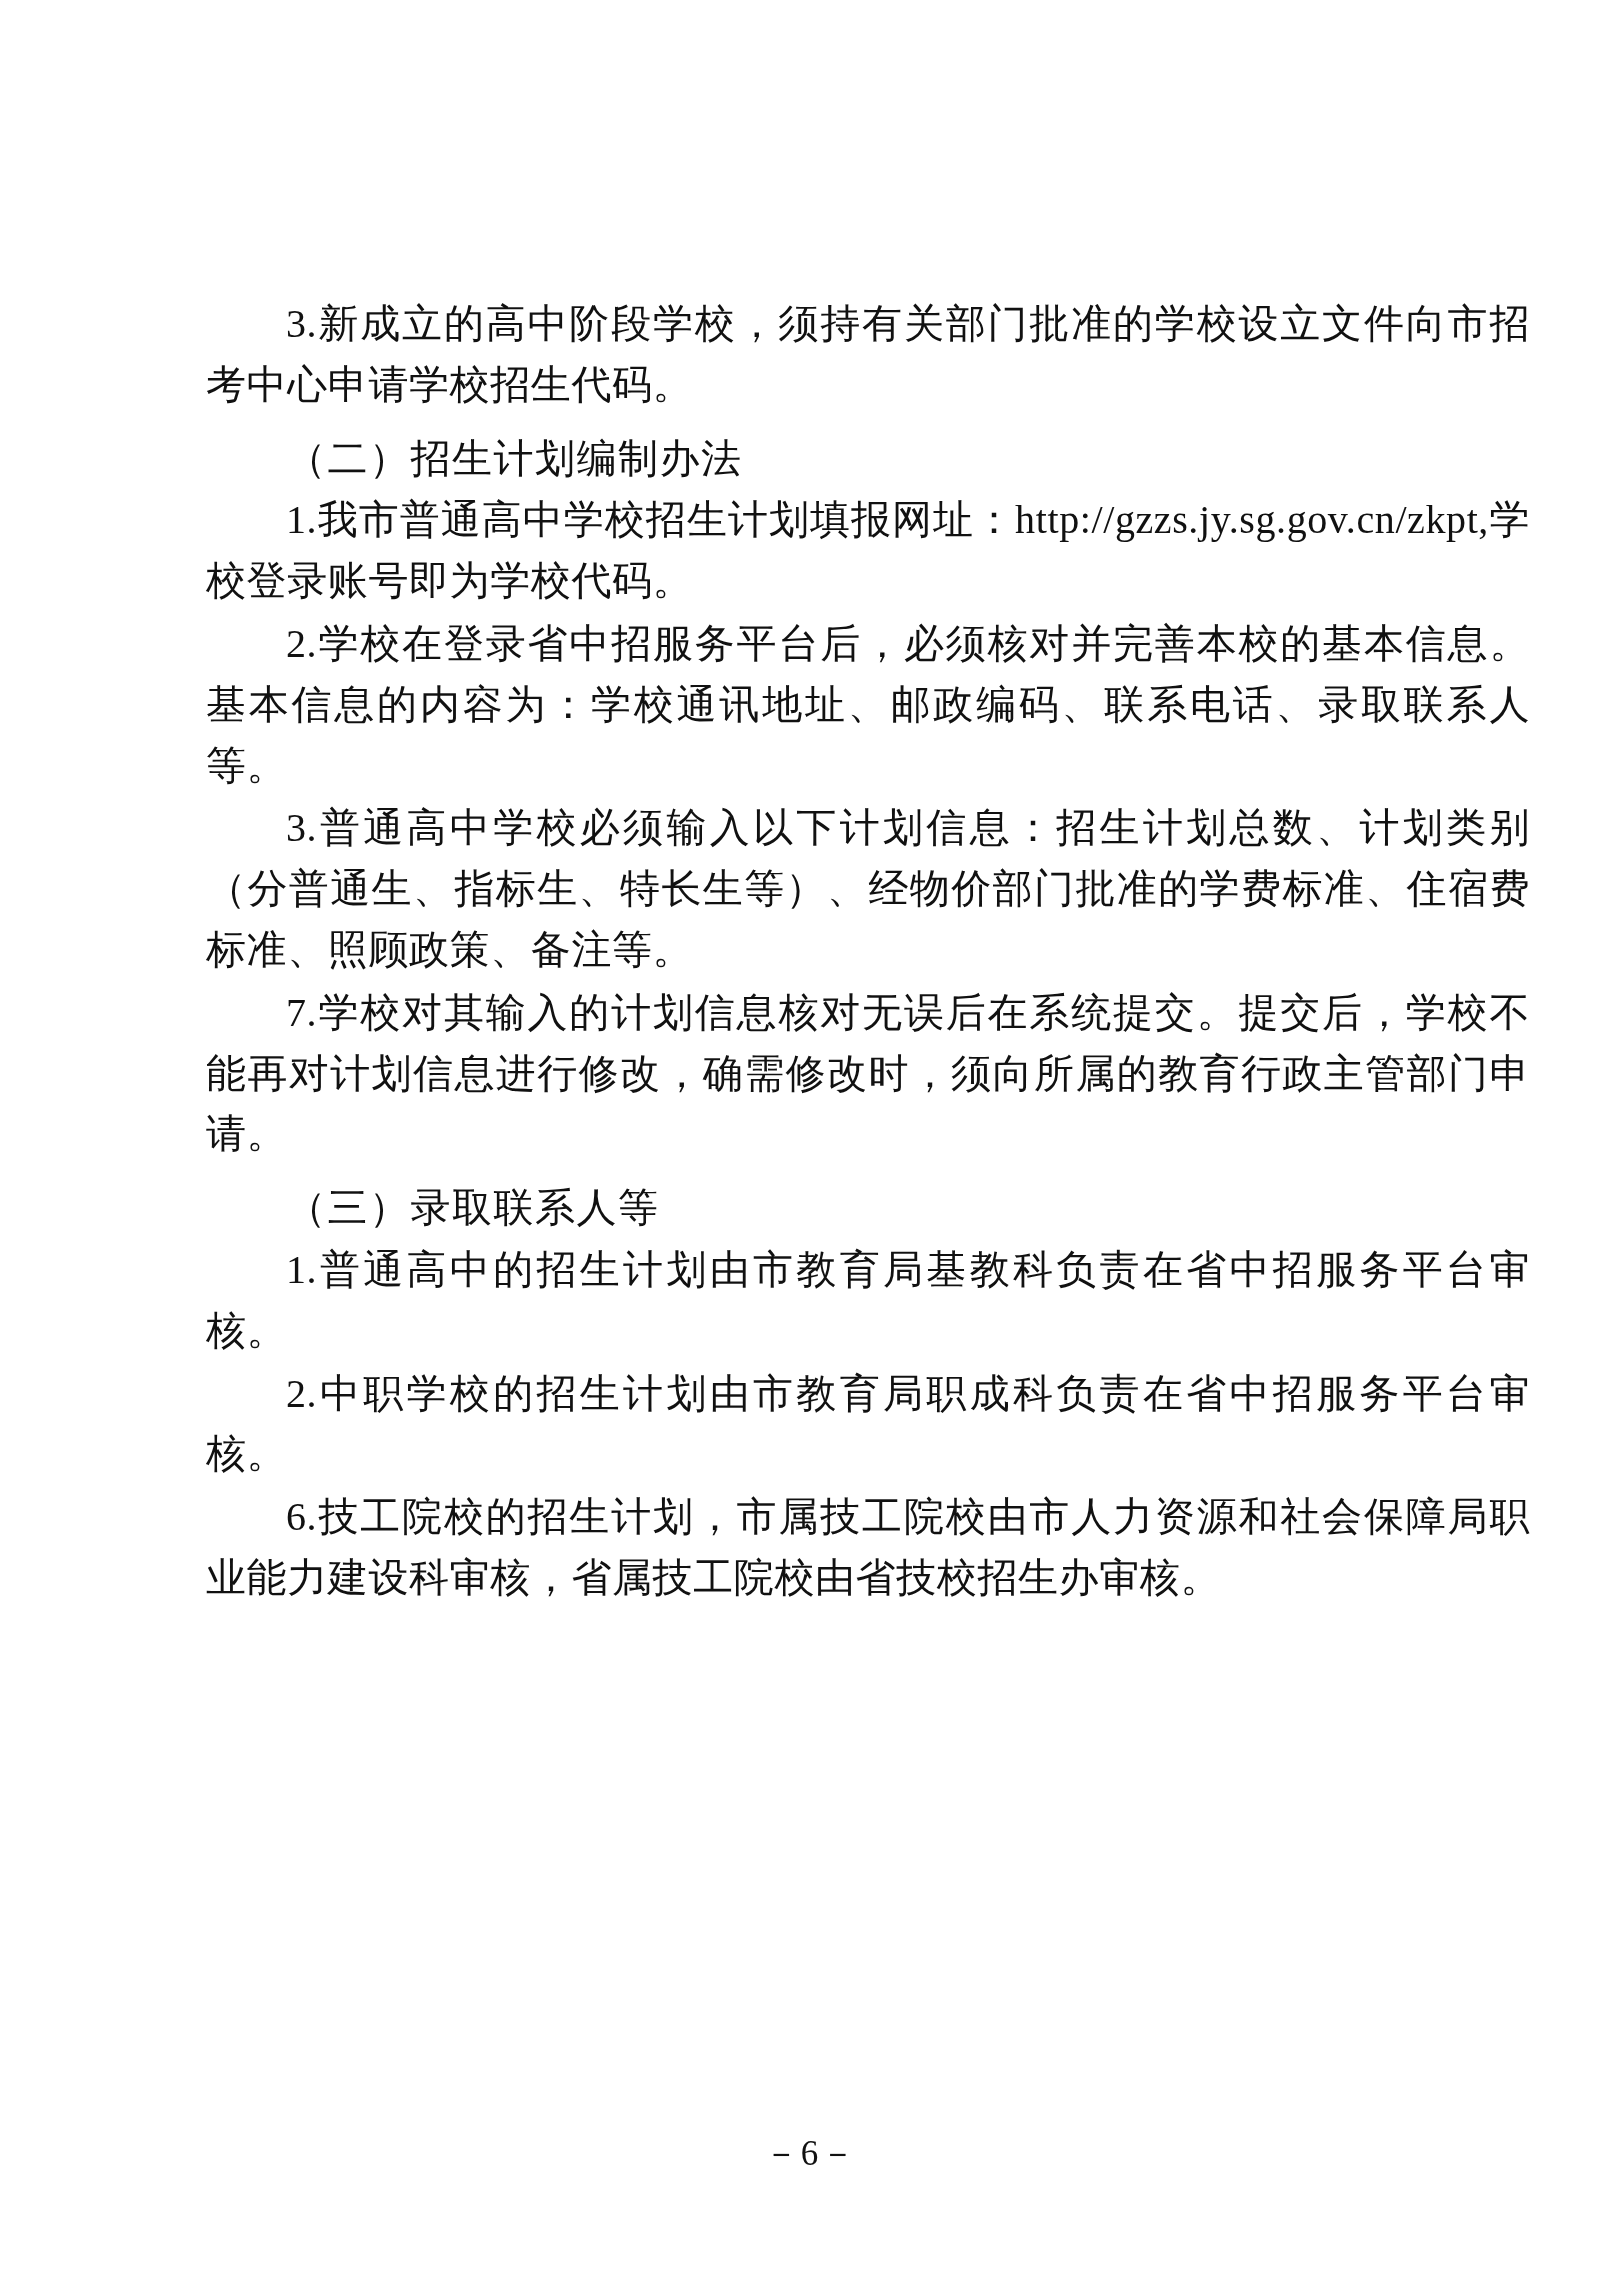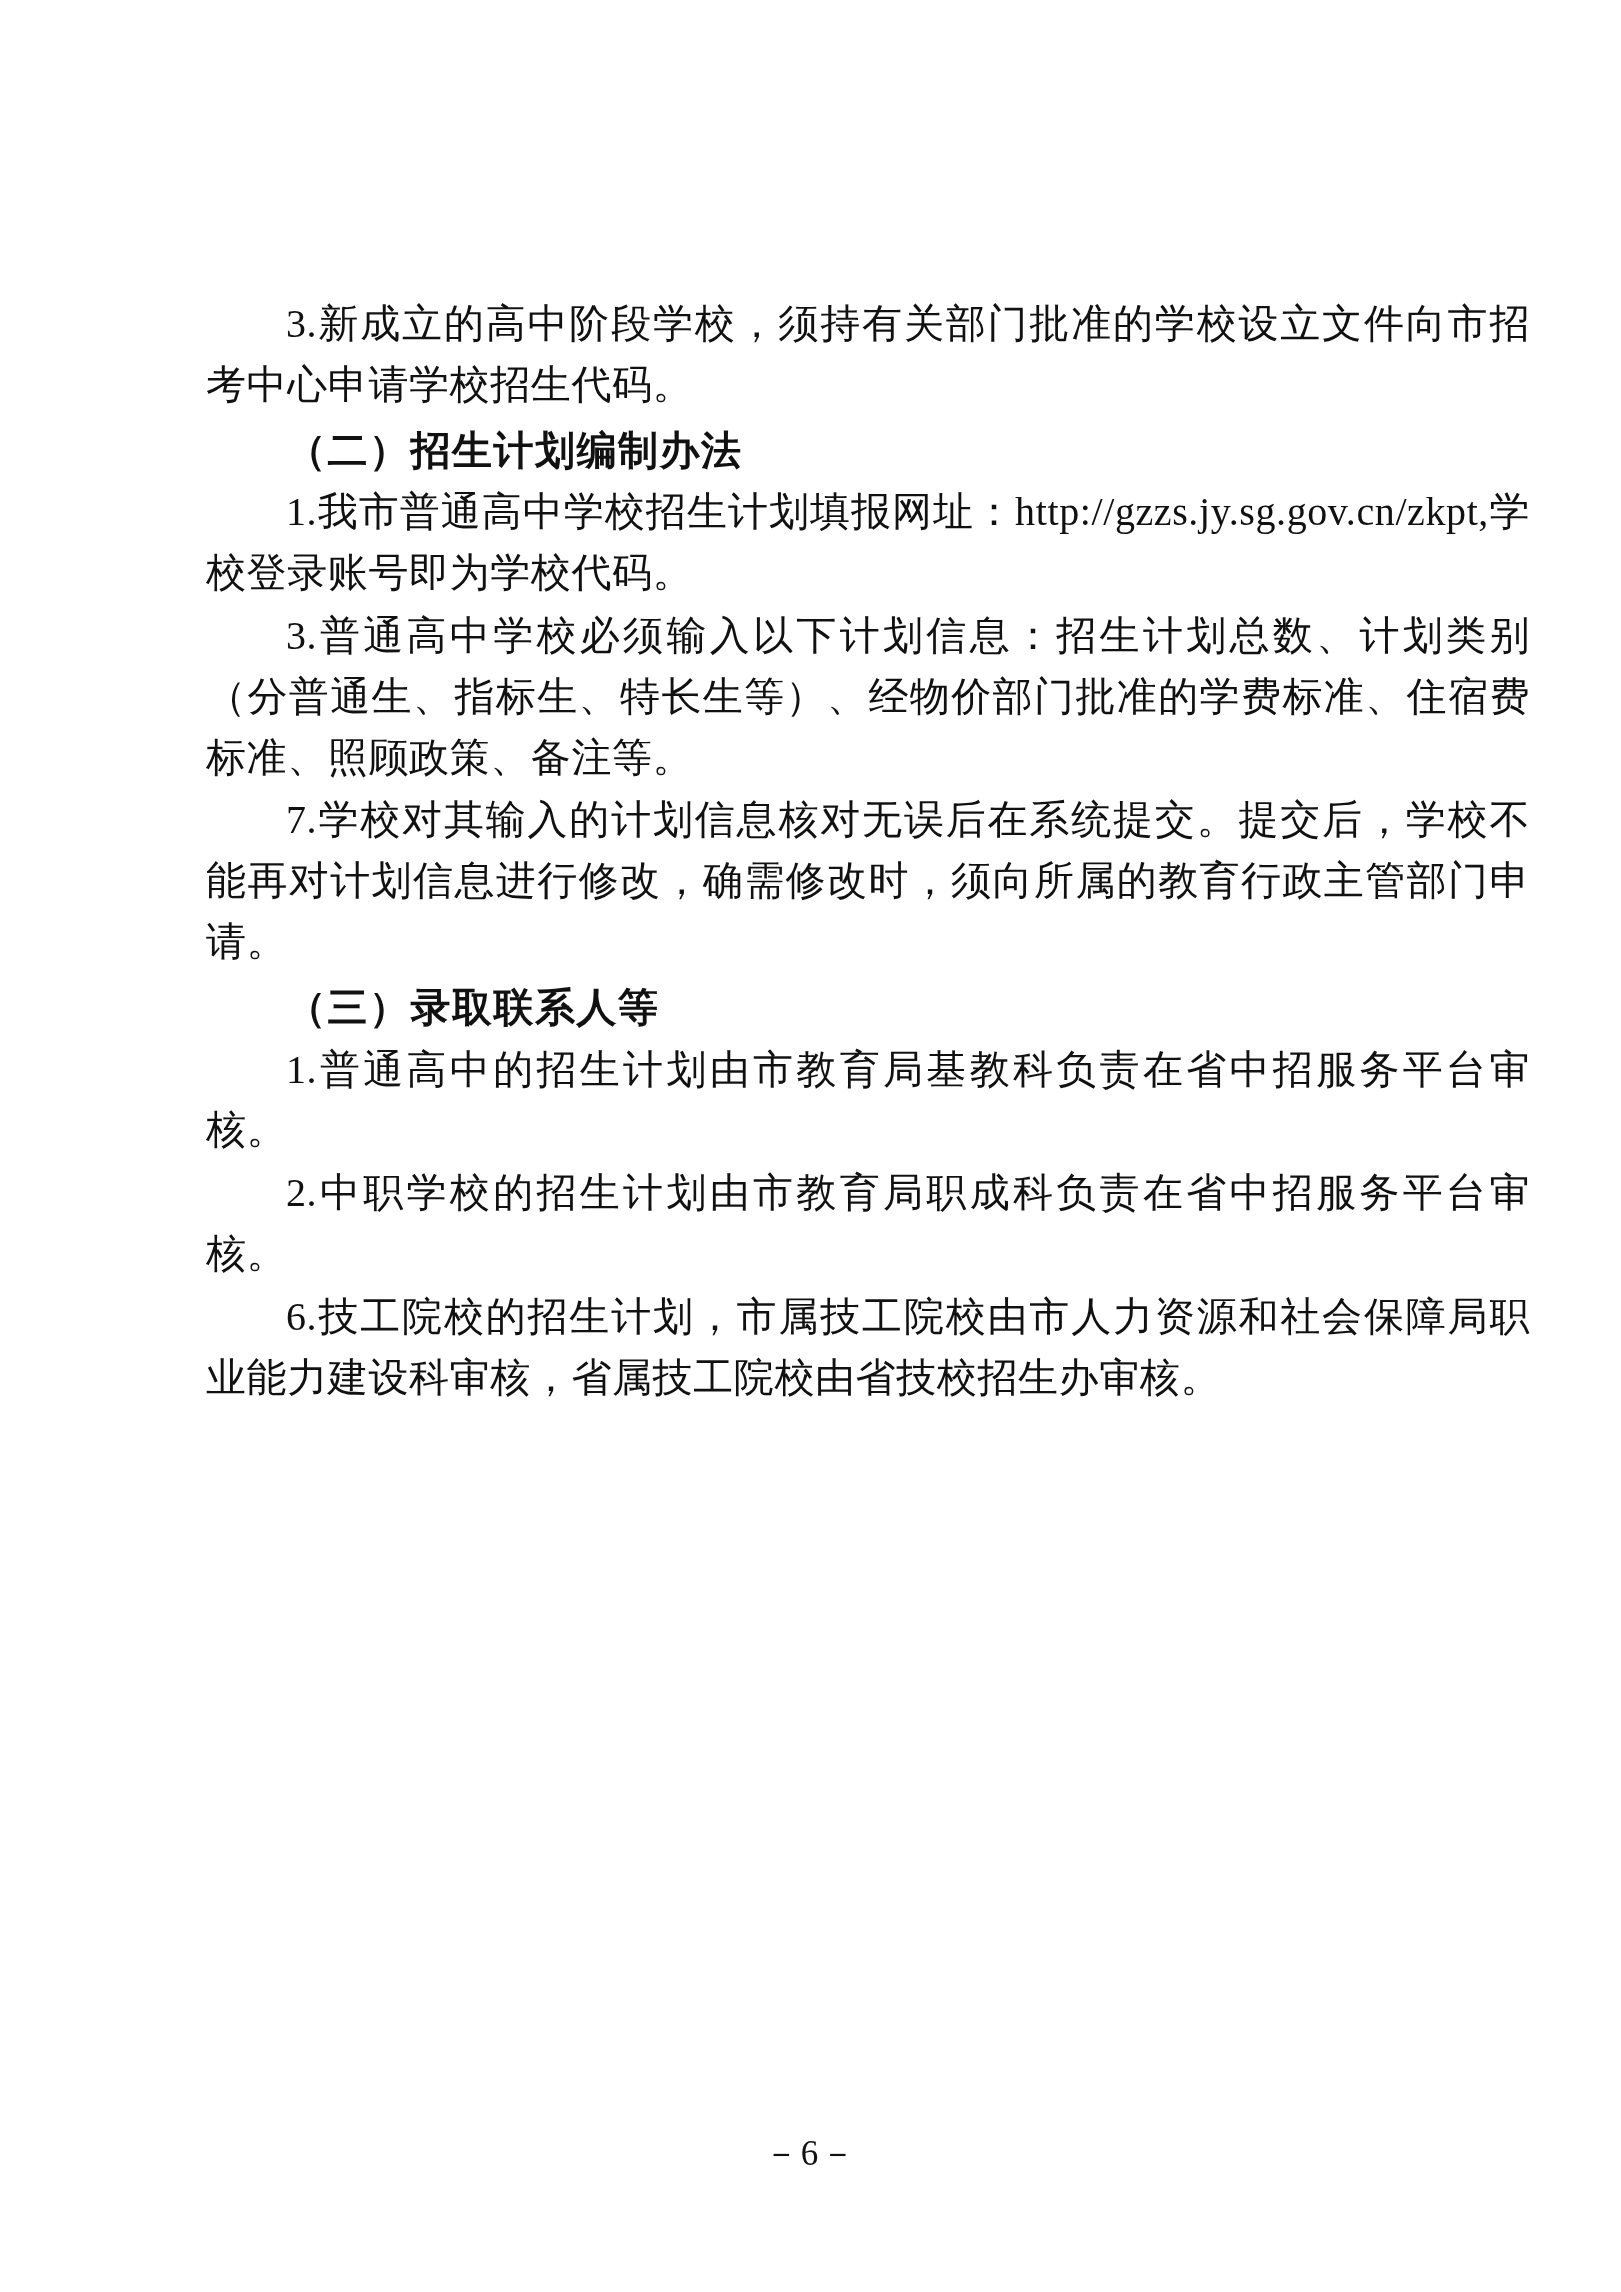--- a/index.html
+++ b/index.html
@@ -29,24 +29,24 @@
     line-height: 1.52;
     text-align: justify;
     text-justify: inter-ideograph;
     letter-spacing: 0.6px;
   }
   p.para {
     margin: 0 0 2px 0;
     text-indent: 80px;
   }
   p.heading {
-    margin: 4px 0 2px 0;
+    margin: 12px 0 2px 0;
     text-indent: 80px;
     font-family: "DejaVu Serif", "Liberation Serif", serif;
-    font-weight: 700;
+    font-weight: 400;
     letter-spacing: 1.5px;
   }
   .footer {
     position: absolute;
     left: 0;
     right: 0;
     bottom: 116px;
     text-align: center;
     font-size: 35px;
     color: #111111;
@@ -59,20 +59,21 @@
 
 <div class="page">
   <div class="body-text">
 
     <p class="para">3.新成立的高中阶段学校，须持有关部门批准的学校设立文件向市招考中心申请学校招生代码。</p>
 
     <p class="heading">（二）招生计划编制办法</p>
 
     <p class="para latin-mixed">1.我市普通高中学校招生计划填报网址：http://gzzs.jy.sg.gov.cn/zkpt,学校登录账号即为学校代码。</p>
 
+    <p class="para">2.学校在登录省中招服务平台后，必须核对并完善本校的基本信息。基本信息的内容为：学校通讯地址、邮政编码、联系电话、录取联系人等。</p>
 
     <p class="para">3.普通高中学校必须输入以下计划信息：招生计划总数、计划类别（分普通生、指标生、特长生等）、经物价部门批准的学费标准、住宿费标准、照顾政策、备注等。</p>
 
     <p class="para">7.学校对其输入的计划信息核对无误后在系统提交。提交后，学校不能再对计划信息进行修改，确需修改时，须向所属的教育行政主管部门申请。</p>
 
     <p class="heading">（三）录取联系人等</p>
 
     <p class="para">1.普通高中的招生计划由市教育局基教科负责在省中招服务平台审核。</p>
 
     <p class="para">2.中职学校的招生计划由市教育局职成科负责在省中招服务平台审核。</p>

